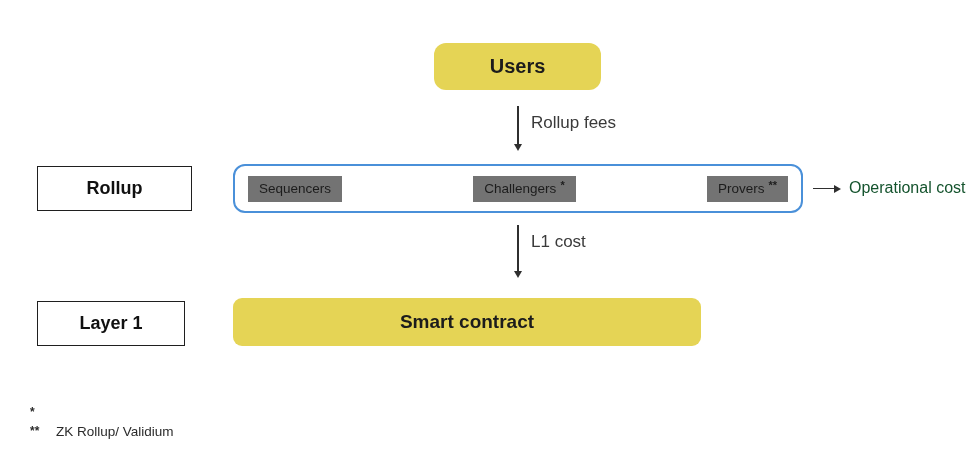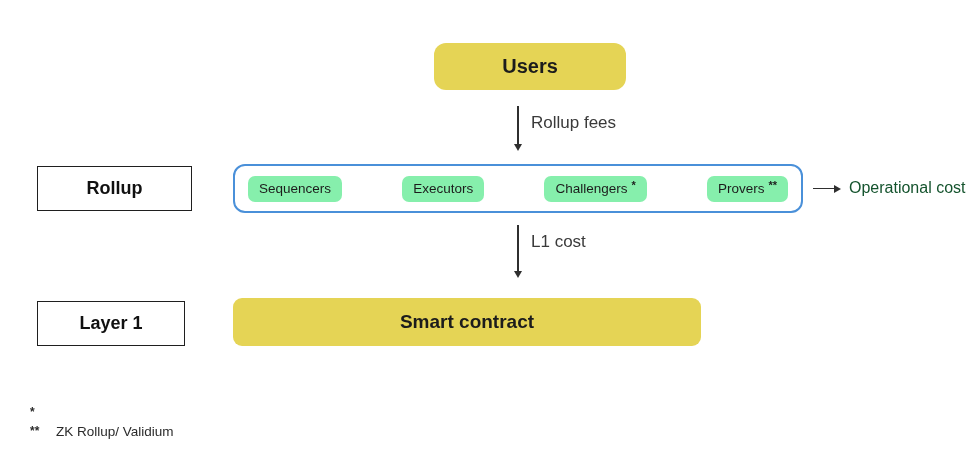--- a/index.html
+++ b/index.html
@@ -18,21 +18,21 @@
   .big-box {
     position: absolute;
     background: #e5d455;
     border-radius: 12px;
     display: flex;
     align-items: center;
     justify-content: center;
     font-weight: bold;
     color: #1c1c1c;
   }
-  .users-box  { left: 434px; top: 43px;  width: 192px; height: 47px; font-size: 20px; }
+  .users-box  { left: 434px; top: 43px;  width: 167px; height: 47px; font-size: 20px; }
   .smart-box  { left: 233px; top: 298px; width: 468px; height: 48px; font-size: 19px; border-radius: 9px; }
 
   
   .label-box {
     position: absolute;
     background: #ffffff;
     border: 1.6px solid #1f1f1f;
     border-radius: 0;
     display: flex;
     align-items: center;
@@ -51,22 +51,22 @@
     width: 570px; height: 49px;
     border: 2px solid #4a90d9;
     border-radius: 12px;
     background: #ffffff;
     display: flex;
     align-items: center;
     justify-content: space-between;
     padding: 0 13px;
   }
   .node {
-    background: #86efac;
-    border-radius: 7px;
+    background: #737373;
+    border-radius: 0;
     padding: 5px 11px 6px 11px;
     font-size: 13.5px;
     color: #1c1c1c;
     white-space: nowrap;
     display: inline-flex;
     align-items: baseline;
   }
   .node .marker {
     font-weight: bold;
     font-size: 11px;
@@ -130,23 +130,20 @@
 
   <div class="label-box rollup-box">
     <span>Rollup</span>
   </div>
 
   <div class="actors">
     <span class="node">
       <span>Sequencers</span>
     </span>
     <span class="node">
-      <span>Executors</span>
-    </span>
-    <span class="node">
       <span>Challengers</span>
         <span class="marker">*</span>
     </span>
     <span class="node">
       <span>Provers</span>
         <span class="marker">**</span>
     </span>
   </div>
 
   <div class="harrow arrow-op">

